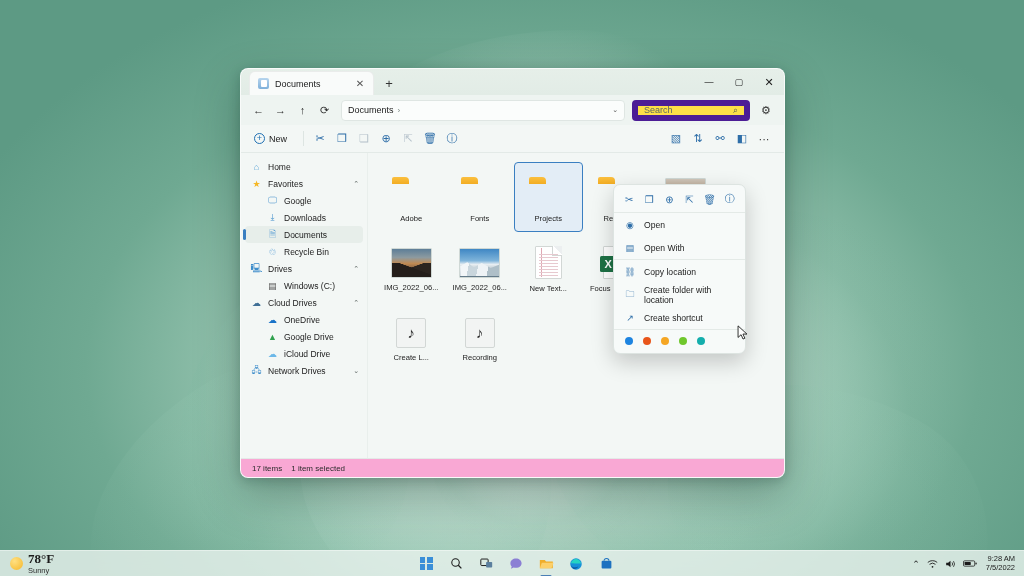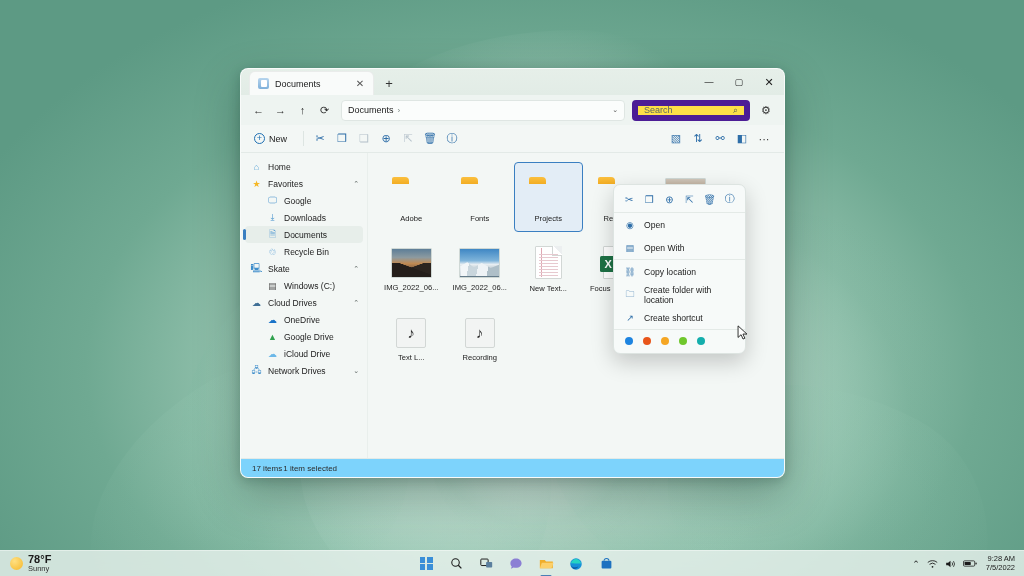--- a/index.html
+++ b/index.html
@@ -231,35 +231,35 @@
     display: flex; align-items: center; gap: 8px; height: 23px; padding: 0 10px;
     font-size: 8.6px; color: #1b1b1b;
   }
   .ctxitem .ci { width: 12px; flex:0 0 12px; height:12px; display:flex; align-items:center; justify-content:center;
                  font-size:9px; color:#2e6ea8; }
   .ctxcolors { display:flex; align-items:center; gap: 10px; padding: 7px 11px 8px; }
   .cdot { width: 8px; height: 8px; border-radius: 50%; }
 
   
   .statusbar {
-    height: 19px; flex: 0 0 19px; display: flex; align-items: center; gap: 1px;
+    height: 19px; flex: 0 0 19px; display: flex; align-items: center; gap: 9px;
     padding: 0 11px; font-size: 8px; color: #2b2b2b;
-    background: #7dd3fc; border-top: 1px solid #e3eae7;
+    background: #f9a8d4; border-top: 1px solid #e3eae7;
   }
 
   
   #taskbar {
     position: absolute; left: 0; bottom: 0; width: 1024px; height: 26px;
     background: rgba(232,242,237,.82); backdrop-filter: blur(12px);
     display: flex; align-items: center; border-top: 1px solid rgba(255,255,255,.4);
   }
   .weather { display: flex; align-items: center; gap: 5px; padding-left: 10px; width: 120px; }
   .sun { width: 13px; height: 13px; border-radius: 50%; background: radial-gradient(circle at 35% 32%, #ffe082, #f5b72a); }
   .wtxt { display: flex; flex-direction: column; line-height: 1.12; }
-  .wtemp { font-size: 11px; font-weight: bold; color: #1b1b1b; }
+  .wtemp { font-size: 13px; font-weight: bold; color: #1b1b1b; font-family: Liberation Serif, serif; }
   .wcond { font-size: 7.5px; color: #303030; }
   .tbcenter { flex: 1; display: flex; align-items: center; justify-content: center; gap: 11px; }
   .tbico { width: 19px; height: 19px; display:flex; align-items:center; justify-content:center;
            position: relative; border-radius: 4px; }
   .tbico.active::after {
     content:''; position:absolute; bottom:-3.5px; left:50%; transform:translateX(-50%);
     width:11px; height:2px; background:#4a7fb5; border-radius:2px;
   }
   .winlogo { width: 13px; height: 13px; display:grid; grid-template-columns:1fr 1fr; grid-template-rows:1fr 1fr; gap:1.6px; }
   .winlogo i { background:#3a8fd8; display:block; }
@@ -365,21 +365,21 @@
           <span>Documents</span>
         </div>
 
         <div class="srow indent">
           <span class="sico" style="color:#5a9fd4;">♲</span>
           <span>Recycle Bin</span>
         </div>
 
         <div class="srow">
           <span class="sico" style="color:#3f8ecb;">🖳</span>
-          <span>Skate</span>
+          <span>Drives</span>
           <span class="schev">⌃</span>
         </div>
 
         <div class="srow indent">
           <span class="sico" style="color:#555;">▤</span>
           <span>Windows (C:)</span>
         </div>
 
         <div class="srow">
           <span class="sico" style="color:#3f6f95;">☁</span>
@@ -470,21 +470,21 @@
           </div>
           <div class="item">
             <div class="doc">
                 <div class="xlbadge">X</div>
                 <div class="xlgrid"></div>
               </div>
             <div class="ilabel">Untitled Spreads...</div>
           </div>
           <div class="item">
             <div class="music">♪</div>
-            <div class="ilabel">Text L...</div>
+            <div class="ilabel">Create L...</div>
           </div>
           <div class="item">
             <div class="music">♪</div>
             <div class="ilabel">Recording</div>
           </div>
         </div>
 
         <svg class="cursor" viewBox="0 0 12 18">
           <path d="M1,1 L1,14 L4.4,10.9 L6.6,15.8 L8.7,14.9 L6.5,10.2 L11,10.2 Z" fill="#fff" stroke="#1a1a1a" stroke-width="1"></path>
         </svg>

